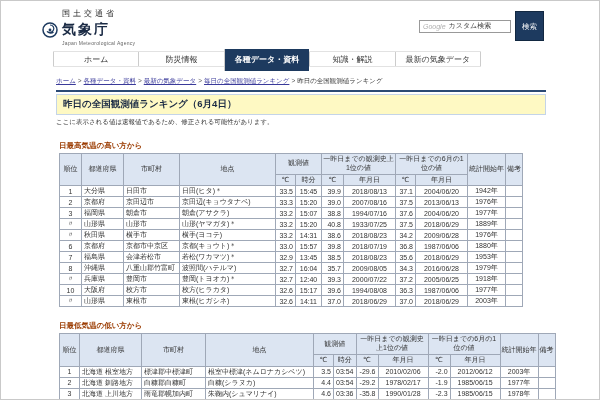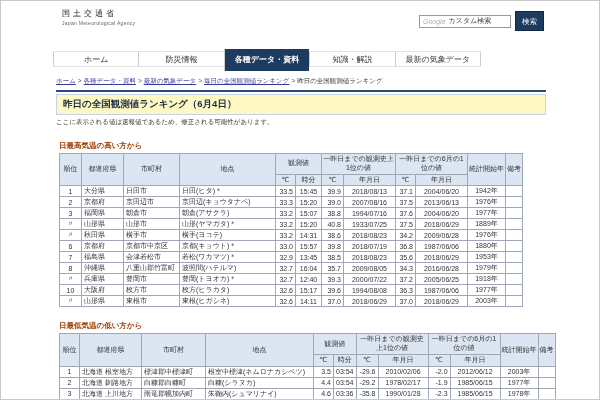--- a/index.html
+++ b/index.html
@@ -20,21 +20,21 @@
   .agency-en { font-size:5px; color:#666; margin-left:20px; margin-top:1px; letter-spacing:0.3px; }
   .utils { position:absolute; right:55px; top:10px; text-align:right; }
   .english-row { display:flex; justify-content:flex-end; align-items:center; margin-bottom:5px; }
   .eng-icon { width:8px; height:8px; background:#1d3a5f; display:inline-block; margin-right:3px; position:relative; }
   .eng-icon::after { content:""; position:absolute; left:2px; top:2px; border-left:4px solid #fff; border-top:2px solid transparent; border-bottom:2px solid transparent; }
   .english { font-size:7.5px; color:#2a2a9a; text-decoration:underline; cursor:pointer; }
   .search-row { display:flex; align-items:center; }
   .search-box { width:92px; height:13px; border:1px solid #999; background:#fff; font-size:7px; display:flex; align-items:center; padding:0 3px; cursor:text; }
   .search-box .g { color:#b0b0b0; margin-right:3px; font-style:italic; }
   .search-box .ph { color:#444; }
-  .search-btn { margin-left:4px; height:20px; background:#1d3a5f; color:#fff; border:1px solid #122841; font-size:7.5px; line-height:11px; padding:0 6px; cursor:pointer; font-family:inherit; }
+  .search-btn { margin-left:4px; height:30px; background:#1d3a5f; color:#fff; border:1px solid #122841; font-size:7.5px; line-height:11px; padding:0 6px; cursor:pointer; font-family:inherit; }
   
   .nav { margin-left:52px; width:428px; display:flex; height:16px; margin-top:2px; border-top:1px solid #e2e2e2; border-bottom:1px solid #e2e2e2; }
   .nav-item { flex:1; text-align:center; font-size:8px; color:#333; line-height:16px; border-left:1px solid #ccc; cursor:pointer; white-space:nowrap; }
   .nav-item:last-child { border-right:1px solid #ccc; }
   .nav-item.active { background:#1d3a5f; color:#fff; line-height:22px; height:22px; margin-top:-3px; position:relative; z-index:2; font-weight:bold; }
   
   .breadcrumb { margin:10px 0 0 55px; font-size:6.5px; color:#333; }
   .breadcrumb a { color:#3a3a9a; text-decoration:underline; cursor:pointer; }
   .breadcrumb .sep { margin:0 2px; color:#555; }
   .breadcrumb .current { color:#333; }
@@ -53,20 +53,30 @@
   .rank-table td.c1, .rank-table td.c2, .rank-table td.c3 { text-align:left; }
   .rank-table td.c4, .rank-table td.c6, .rank-table td.c8 { text-align:right; }
   .rank-table td.c5, .rank-table td.c7, .rank-table td.c9, .rank-table td.c10 { text-align:center; }
 </style>
 </head>
 <body>
 
 <div class="header">
   <div class="logo-block">
     <div class="ministry">国土交通省</div>
+    <div class="agency-row">
+      <span class="logo-mark">
+        <svg width="16" height="16" viewBox="0 0 16 16">
+          <circle cx="8" cy="8" r="7" fill="#ffffff" stroke="#1d3a5f" stroke-width="1.5"></circle>
+          <path d="M8 3 C11 3 12.5 5.5 11.5 8 C10.5 10.5 7 11 5 9.5 C6.5 11.5 10 11.5 11.5 10" fill="none" stroke="#1d3a5f" stroke-width="1.2"></path>
+          <circle cx="8" cy="8" r="1.4" fill="#1d3a5f"></circle>
+        </svg>
+      </span>
+      <span class="agency">気象庁</span>
+    </div>
     <div class="agency-en">Japan Meteorological Agency</div>
   </div>
   <div class="utils">
     <div class="search-row">
       <div class="search-box">
         <span class="g">Google</span>
         <span class="ph">カスタム検索</span>
       </div>
       <button class="search-btn">検索</button>
     </div>

